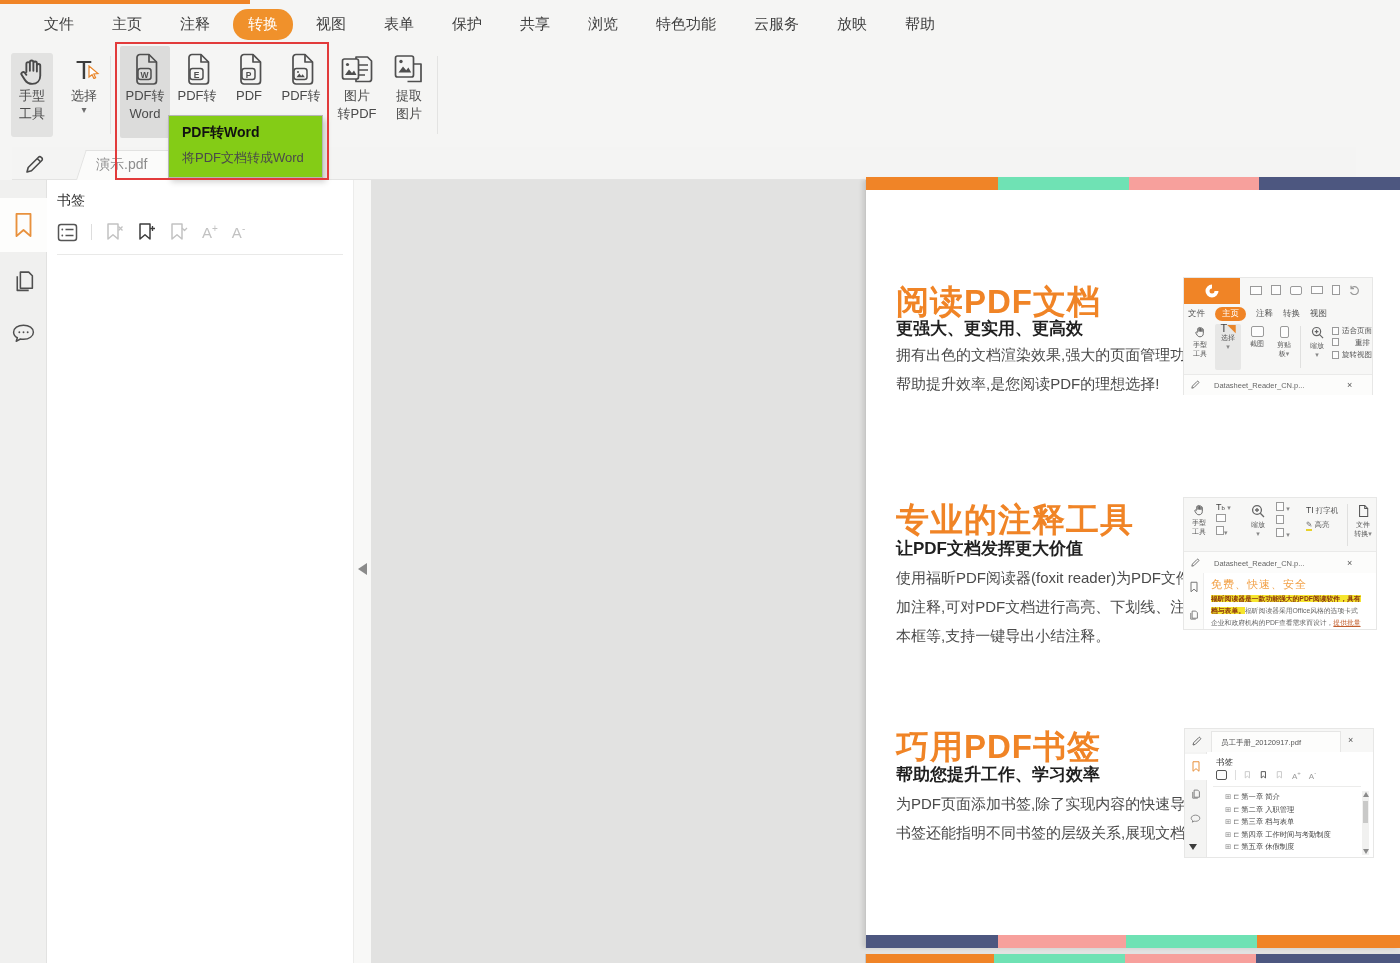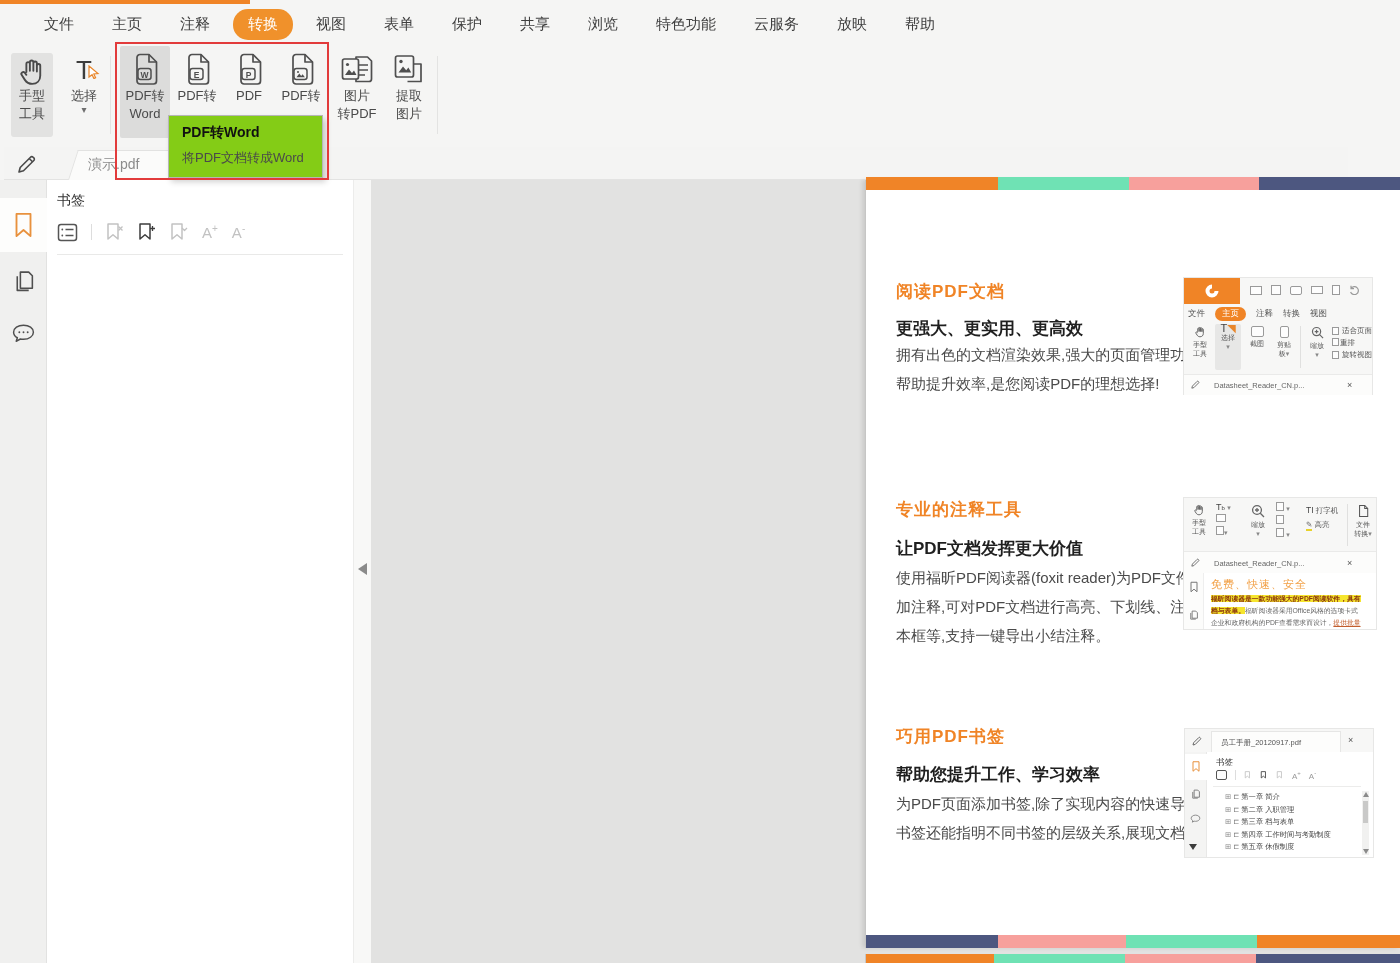--- a/index.html
+++ b/index.html
@@ -24,21 +24,21 @@
   .docic { display:block; margin:0 auto; }
   .caret { color:#6e6e6e; font-size:10px; line-height:10px; }
 
   
   .redbox { left:115px; top:42px; width:214px; height:138px; border:2px solid #E23B3B; z-index:40; pointer-events:none; }
   .tooltip { left:168px; top:115px; width:155px; height:63px; background:#84cc16; border:1px solid #b6b6b6; box-shadow:3px 4px 6px rgba(0,0,0,.18); z-index:35; }
   .tooltip .tt { position:absolute; left:13px; top:8px; font-size:14px; font-weight:bold; color:#111; }
   .tooltip .tb { position:absolute; left:13px; top:33px; font-size:13px; color:#4a4a4a; }
 
   
-  .tabbar { left:4px; top:147px; width:1344px; height:33px; background:#f4f4f3; border-bottom:1px solid #e3e3e2; }
+  .tabbar { left:12px; top:147px; width:1344px; height:33px; background:#f4f4f3; border-bottom:1px solid #e3e3e2; }
   .doctab { position:absolute; left:64px; top:3px; width:145px; height:30px; }
   .doctab .bgskew { position:absolute; inset:0; background:#fbfbfa; border:1px solid #e2e2e1; border-bottom:none; transform:skewX(-18deg); transform-origin:bottom left; }
   .doctab .txt { position:absolute; left:20px; top:6px; font-size:14px; color:#8c8c8c; }
 
   
   .sidestrip { left:0; top:180px; width:47px; height:783px; background:#f0f0ef; border-right:1px solid #e2e2e1; }
   .sidetile { position:absolute; left:0; top:18px; width:47px; height:54px; background:#fdfdfc; }
   .sideic { position:absolute; left:11px; }
 
   
@@ -50,21 +50,21 @@
   .aic sup { font-size:10px; }
   .panel-scroll { left:353px; top:180px; width:18px; height:783px; background:#f8f8f7; border-left:1px solid #ececeb; }
   .collapse { left:358px; top:563px; width:0; height:0; border-top:6px solid transparent; border-bottom:6px solid transparent; border-right:9px solid #8a8a8a; }
 
   
   .canvas { left:371px; top:180px; width:1029px; height:783px; background:#e2e2e1; }
   .page { left:865px; top:180px; width:535px; height:768px; background:#fff; border-left:1px solid #c6c6c5; box-shadow:-3px 0 4px rgba(0,0,0,.10); }
   .cbar { position:absolute; display:flex; }
   .cbar div { height:100%; }
 
-  .sec-title { position:absolute; font-size:17px; font-weight:bold; color:#F08426; letter-spacing:1px; }
+  .sec-title { position:absolute; font-size:33px; font-weight:bold; color:#F08426; letter-spacing:1px; }
   .sec-sub { position:absolute; font-size:17px; font-weight:bold; color:#1f1f1f; }
   .sec-body { position:absolute; font-size:15px; color:#4a4a4a; line-height:29px; }
 
   
   .shot { position:absolute; background:#f7f7f6; border:1px solid #e7e7e6; font-size:8px; color:#555; }
   .shot .t7 { font-size:7px; line-height:9px; }
   .shot .t75 { font-size:7.5px; line-height:9px; }
   .shot .t85 { font-size:8.5px; }
   .mini-pill { background:#F08426; color:#fff; border-radius:7px; padding:1px 7px; }
   .mrow { position:absolute; display:flex; align-items:center; }
@@ -339,21 +339,21 @@
             <path d="M9.3 9.3L13 13M4 6h4M6 4v4"></path>
           </svg>
         <div>缩放</div>
         <div style="color:#888;">▾</div>
       </div>
       <div class="ab t75" style="left:148px;top:48px;width:42px;color:#555;">
         <div style="display:flex;align-items:flex-end;gap:3px;margin-bottom:3px;">
             <span class="mbox" style="width:7px;height:8px;"></span>
             <span>适合页面</span>
           </div>
-        <div style="display:flex;align-items:flex-start;gap:1px;margin-bottom:3px;">
+        <div style="display:flex;align-items:flex-start;gap:16px;margin-bottom:3px;">
             <span class="mbox" style="width:7px;height:8px;"></span>
             <span>重排</span>
           </div>
         <div style="display:flex;align-items:center;gap:3px;">
             <span class="mbox" style="width:7px;height:8px;"></span>
             <span>旋转视图</span>
           </div>
       </div>
       <div class="whitebar" style="left:0;top:96px;width:188px;height:21px;">
         <svg style="position:absolute;left:6px;top:4px;" width="11" height="11" viewBox="0 0 24 24" fill="none" stroke="#666" stroke-width="2">

